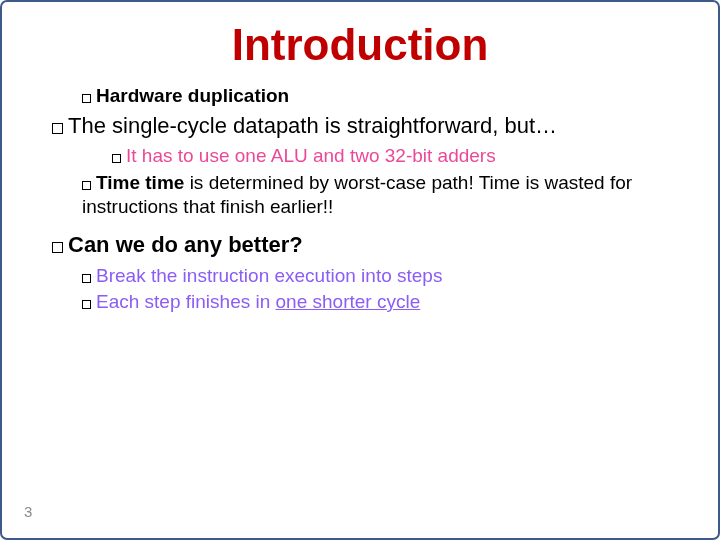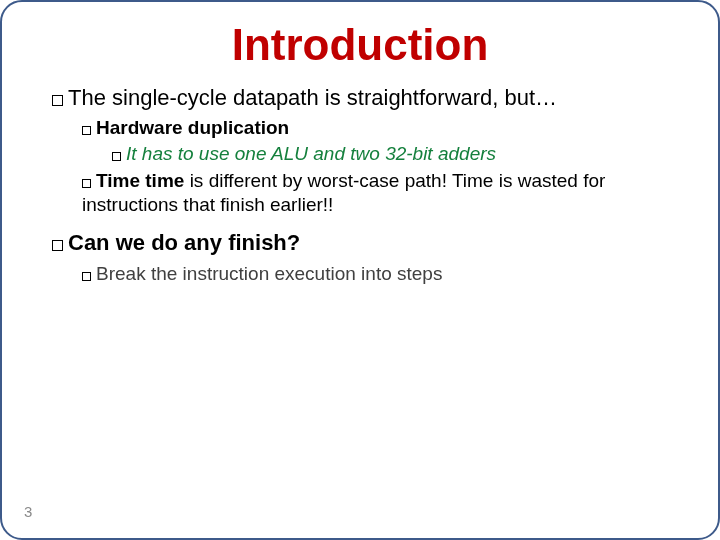--- a/index.html
+++ b/index.html
@@ -1,72 +1,75 @@
 <!DOCTYPE html>
 <html><head>
 <meta charset="utf-8">
 <style>
   * { box-sizing: border-box; margin: 0; padding: 0; }
   html, body { width: 720px; height: 540px; background: #fff; font-family: Arial, Helvetica, sans-serif; }
   .slide {
     width: 720px; height: 540px;
     border: 2px solid #3d5a8a;
-    border-radius: 22px;
+    border-radius: 7px;
     position: relative;
     padding: 18px 40px 40px 40px;
   }
   .title {
     font-family: "Franklin Gothic Medium","Arial Narrow Bold",Arial,sans-serif;
     font-size: 44px;
     color: #c00000;
     text-align: center;
     font-weight: 600;
     margin-bottom: 14px;
   }
   .bul { display: block; position: relative; }
   .sq { display: inline-block; width: 11px; height: 11px; border: 1.5px solid #000; vertical-align: -1px; margin-right: 5px; }
   .sq-sm { width: 9px; height: 9px; }
   .l1 { font-size: 22px; color: #000; margin: 4px 0 4px 10px; line-height: 1.28; }
   .l2 { font-size: 19px; color: #000; margin: 2px 0 2px 40px; line-height: 1.28; }
-  .l3 { font-size: 19px; color: #15803d; margin: 2px 0 2px 70px; line-height: 1.28; font-style: italic; }
-  .l2b { font-size: 19px; color: #404040; margin: 2px 0 2px 40px; line-height: 1.28; }
+  .l3 { font-size: 19px; color: #ec4899; margin: 2px 0 2px 70px; line-height: 1.28; }
+  .l2b { font-size: 19px; color: #8b5cf6; margin: 2px 0 2px 40px; line-height: 1.28; }
   .pagenum {
     position: absolute;
     left: 22px; bottom: 18px;
     font-size: 15px; color: #8a8a8a;
   }
   .bold { font-weight: bold; }
   .under { text-decoration: underline; }
   .gap { height: 6px; }
 </style>
 </head>
 <body>
 
 <div class="slide">
 
   <div class="title">Introduction</div>
 
+  <div class="bul l2">
+    <span class="sq sq-sm"></span><span class="bold">Hardware duplication</span>
+  </div>
+
   <div class="bul l1">
     <span class="sq"></span><span>The single-cycle datapath is straightforward, but…</span>
-  </div>
-
-  <div class="bul l2">
-    <span class="sq sq-sm"></span><span class="bold">Hardware duplication</span>
   </div>
   <div class="bul l3">
     <span class="sq sq-sm"></span><span>It has to use one ALU and two 32-bit adders</span>
   </div>
   <div class="bul l2">
-    <span class="sq sq-sm"></span><span class="bold">Time time</span><span> is different by worst-case path! Time is wasted for instructions that finish earlier!!</span>
+    <span class="sq sq-sm"></span><span class="bold">Time time</span><span> is determined by worst-case path! Time is wasted for instructions that finish earlier!!</span>
   </div>
 
   <div class="gap"></div>
 
   <div class="bul l1">
-    <span class="sq"></span><span class="bold">Can we do any finish?</span>
+    <span class="sq"></span><span class="bold">Can we do any better?</span>
   </div>
 
   <div class="bul l2b">
     <span class="sq sq-sm"></span><span>Break the instruction execution into steps</span>
+  </div>
+  <div class="bul l2b">
+    <span class="sq sq-sm"></span><span>Each step finishes in </span><span class="under">one shorter cycle</span>
   </div>
 
   <div class="pagenum">3</div>
 </div>
 
 </body></html>

